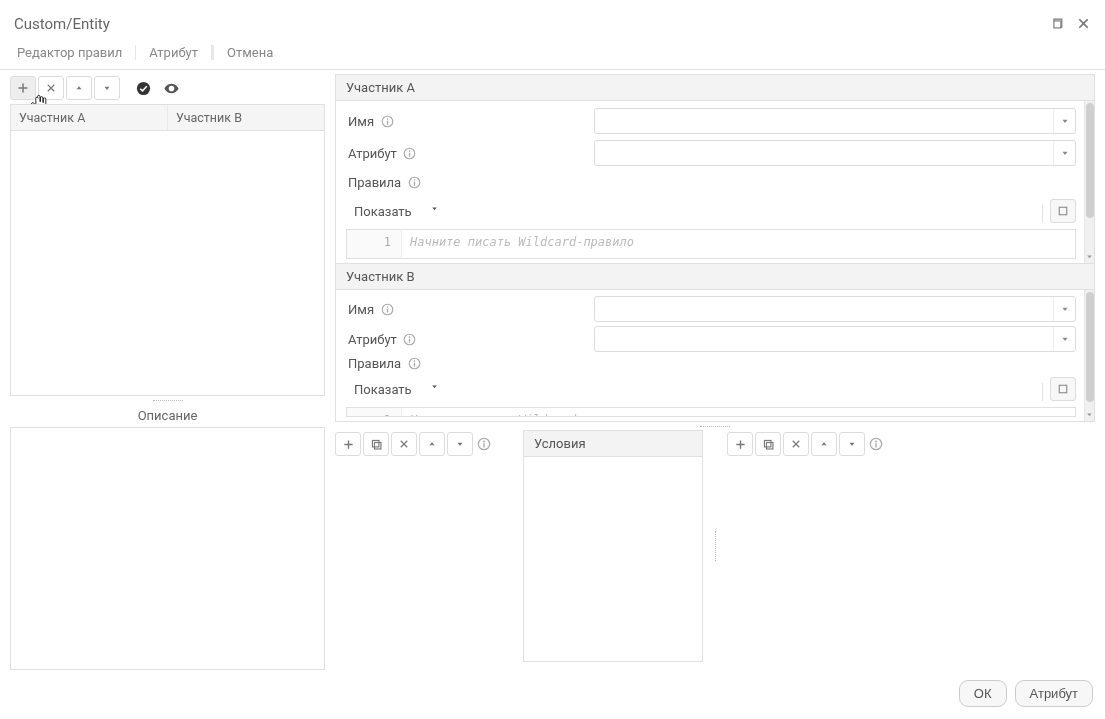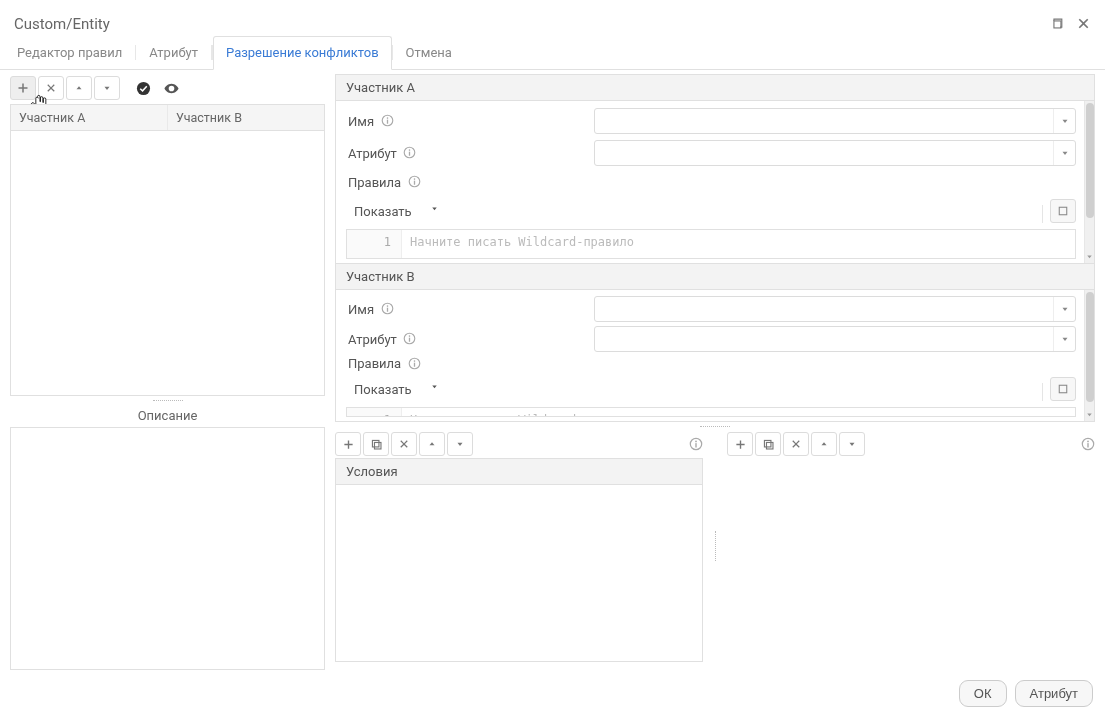--- a/index.html
+++ b/index.html
@@ -36,38 +36,38 @@
 
   
   .right-col { flex: 1; display: flex; flex-direction: column; overflow: hidden; }
   .participants { flex: 0 0 348px; border: 1px solid #e0e0e0; display: flex; flex-direction: column; overflow: hidden; }
   .panel { display: flex; flex-direction: column; overflow: hidden; }
   .panel-header { background: #f3f3f3; border-bottom: 1px solid #e0e0e0; padding: 5px 10px; font-size: 13px; color: #555; }
   .panel-body { padding: 6px 8px 4px 10px; display: flex; flex-direction: column; gap: 4px; overflow: hidden; position: relative; }
   .vscroll-track { width: 10px; background: #f0f0f0; border-left: 1px solid #e7e7e7; position: relative; }
   .vscroll-thumb { position: absolute; left: 1px; width: 8px; background: #cfcfcf; border-radius: 4px; }
   .field-row { display: flex; align-items: center; height: 28px; }
-  .field-label { width: 248px; display: flex; align-items: flex-start; gap: 6px; color: #555; padding-left: 2px; }
+  .field-label { width: 248px; display: flex; align-items: center; gap: 6px; color: #555; padding-left: 2px; }
   .info-ic { width: 14px; height: 14px; display: inline-flex; align-items: center; justify-content: center; color: #aaa; }
   .field-input { flex: 1; height: 26px; border: 1px solid #dcdcdc; background: #fff; border-radius: 3px; display: flex; align-items: center; position: relative; }
   .field-input .caret { position: absolute; right: 0; top: 0; bottom: 0; width: 22px; display: flex; align-items: center; justify-content: center; color: #888; border-left: 1px solid #eee; }
   .rules-toolbar { display: flex; align-items: center; justify-content: space-between; padding: 2px 0; }
   .rules-toolbar .left { display: flex; align-items: center; }
   .show-btn { display: inline-flex; align-items: flex-start; gap: 18px; padding: 3px 8px; color: #555; cursor: pointer; border-radius: 3px; }
   .sq-btn { width: 26px; height: 24px; border: 1px solid #dcdcdc; background: #f7f7f7; border-radius: 3px; display: inline-flex; align-items: center; justify-content: center; color: #888; margin-left: 4px; cursor: pointer; }
   .editor { border: 1px solid #e0e0e0; background: #fff; display: flex; height: 30px; overflow: hidden; }
   .gutter { width: 55px; background: #fafafa; border-right: 1px solid #eee; text-align: right; padding: 5px 10px 0 0; color: #aaa; font-family: Consolas, Menlo, monospace; font-size: 12px; }
-  .code { flex: 1; padding: 5px 8px 0; font-family: Consolas, Menlo, monospace; font-size: 12px; color: #bbb; }
+  .code { flex: 1; padding: 5px 8px 0; font-family: Consolas, Menlo, monospace; font-size: 12px; color: #bbb; font-style: italic; }
 
   .participants-inner { display: flex; flex: 1; overflow: hidden; }
   .participants-panels { flex: 1; display: flex; flex-direction: column; overflow: hidden; }
   .mid-divider { border-top: 1px solid #e0e0e0; }
 
   .ca-row { display: flex; margin-top: 6px; gap: 10px; height: 232px; }
-  .ca-col { flex: 1; display: flex; flex-direction: column; }
+  .ca-col { flex: 1; display: flex; flex-direction: row; gap: 32px; }
   .ca-toolbar { display: flex; align-items: center; height: 28px; gap: 2px; }
   .ca-toolbar .spacer { flex: 1; }
   .ca-box { flex: 1; border: 1px solid #e0e0e0; display: flex; flex-direction: column; }
   .ca-header { background: #f3f3f3; border-bottom: 1px solid #e0e0e0; padding: 5px 10px; color: #555; }
   .ca-body { flex: 1; background: #fff; }
 
   .footer { display: flex; justify-content: flex-end; align-items: center; padding: 10px 12px 12px; gap: 8px; }
   .btn { border: 1px solid #ccc; background: #f7f7f7; padding: 5px 14px; border-radius: 9px; color: #555; cursor: pointer; font-size: 13px; }
 
   .cursor-hand { position: absolute; pointer-events: none; }
@@ -139,21 +139,20 @@
         </svg>
       </div>
   </div>
 
   <div class="tabs">
     <div class="tab">Редактор правил</div>
     <div class="tab-sep"></div>
     <div class="tab">Атрибут</div>
     <div class="tab-sep"></div>
     <div class="tab-sep"></div>
-    <div class="tab active">Разрешение конфликтов</div>
     <div class="tab-sep"></div>
     <div class="tab">Отмена</div>
   </div>
 
   <div class="body">
     <div class="split-h" style="flex:1;">
 
       <div class="left-col">
         <div class="toolbar" style="position:relative;">
           <div class="tbtn active">

